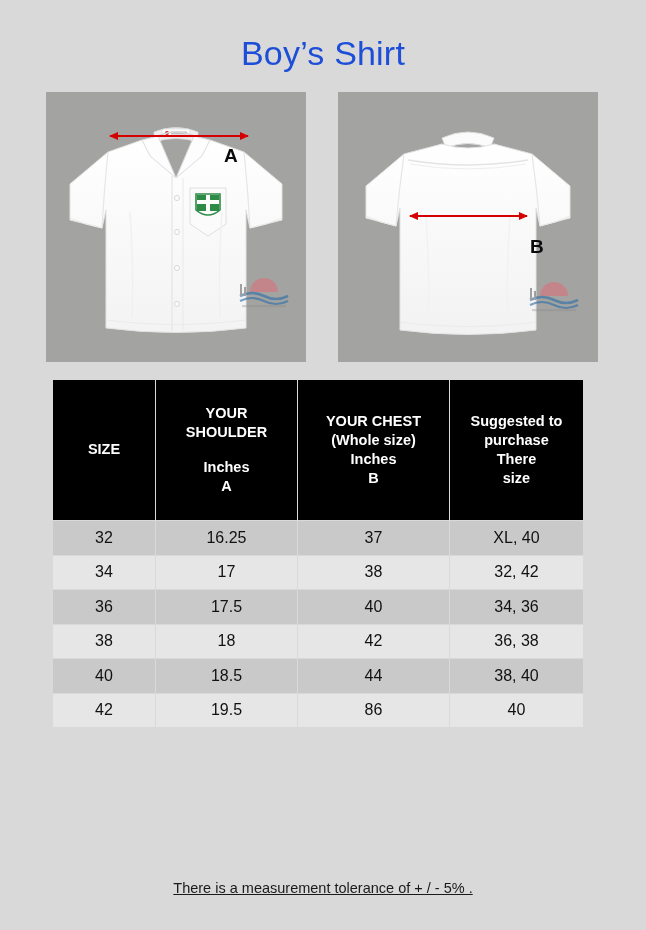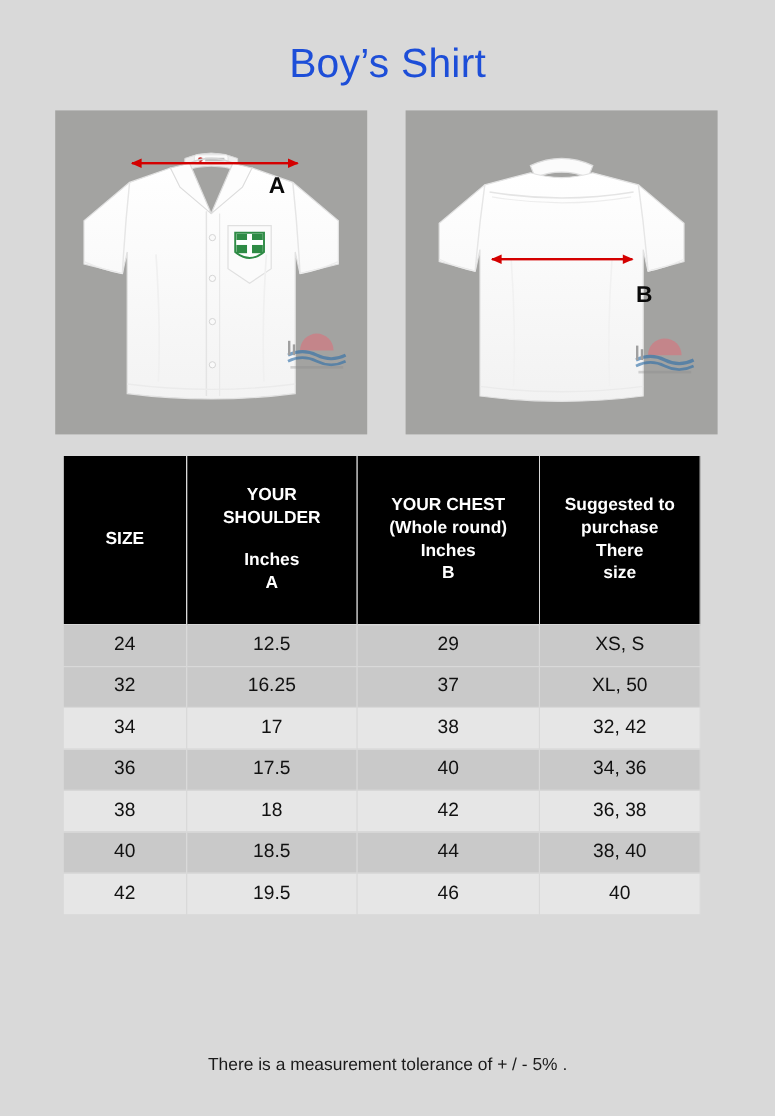--- a/index.html
+++ b/index.html
@@ -140,20 +140,21 @@
 
   
   .note {
     position: absolute;
     top: 880px;
     left: 0;
     width: 646px;
     text-align: center;
     font-size: 14.5px;
     color: #1a1a1a;
+    text-decoration: underline;
   }
 </style>
 </head>
 <body>
 
 <div class="page">
 
   <div class="title">Boy’s Shirt</div>
 
   <div class="photo left">
@@ -279,44 +280,38 @@
         </th>
         <th class="c2">
           <span class="hdr-line">YOUR</span>
           <span class="hdr-line">SHOULDER</span>
           <span class="hdr-gap"></span>
           <span class="hdr-line">Inches</span>
           <span class="hdr-line">A</span>
         </th>
         <th class="c3 col-chest">
           <span class="hdr-line">YOUR CHEST</span>
-          <span class="hdr-line">(Whole round)</span>
+          <span class="hdr-line">(Whole size)</span>
           <span class="hdr-line">Inches</span>
           <span class="hdr-line">B</span>
         </th>
         <th class="c4">
           <span class="hdr-line">Suggested to</span>
           <span class="hdr-line">purchase</span>
           <span class="hdr-line">There</span>
           <span class="hdr-line">size</span>
         </th>
       </tr>
     </thead>
     <tbody id="table-body">
         <tr class="odd">
-          <td class="c1">24</td>
-          <td class="c2">12.5</td>
-          <td class="c3">29</td>
-          <td class="c4">XS, S</td>
-        </tr>
-        <tr class="odd">
           <td class="c1">32</td>
           <td class="c2">16.25</td>
           <td class="c3">37</td>
-          <td class="c4">XL, 50</td>
+          <td class="c4">XL, 40</td>
         </tr>
         <tr class="even">
           <td class="c1">34</td>
           <td class="c2">17</td>
           <td class="c3">38</td>
           <td class="c4">32, 42</td>
         </tr>
         <tr class="odd">
           <td class="c1">36</td>
           <td class="c2">17.5</td>
@@ -331,21 +326,21 @@
         </tr>
         <tr class="odd">
           <td class="c1">40</td>
           <td class="c2">18.5</td>
           <td class="c3">44</td>
           <td class="c4">38, 40</td>
         </tr>
         <tr class="even">
           <td class="c1">42</td>
           <td class="c2">19.5</td>
-          <td class="c3">46</td>
+          <td class="c3">86</td>
           <td class="c4">40</td>
         </tr>
       </tbody>
   </table>
 
   <div class="note">There is a measurement tolerance of  + / - 5% .</div>
 
 </div>
 
 </body></html>

